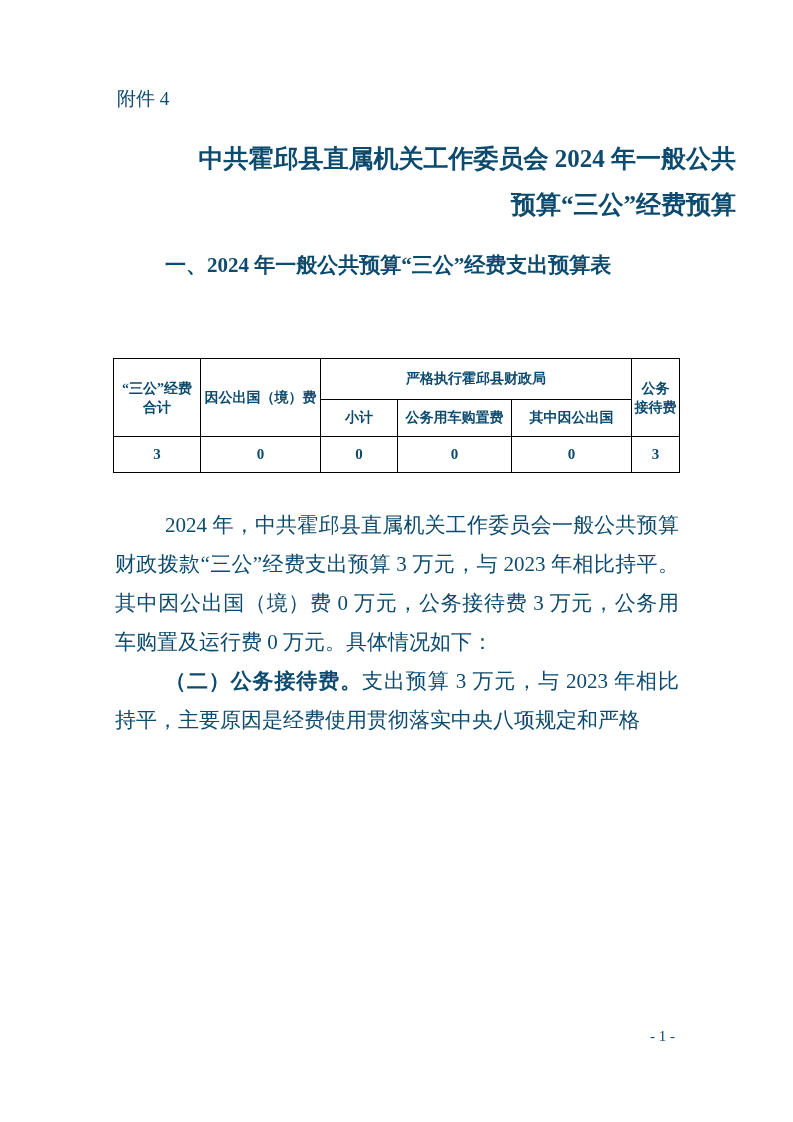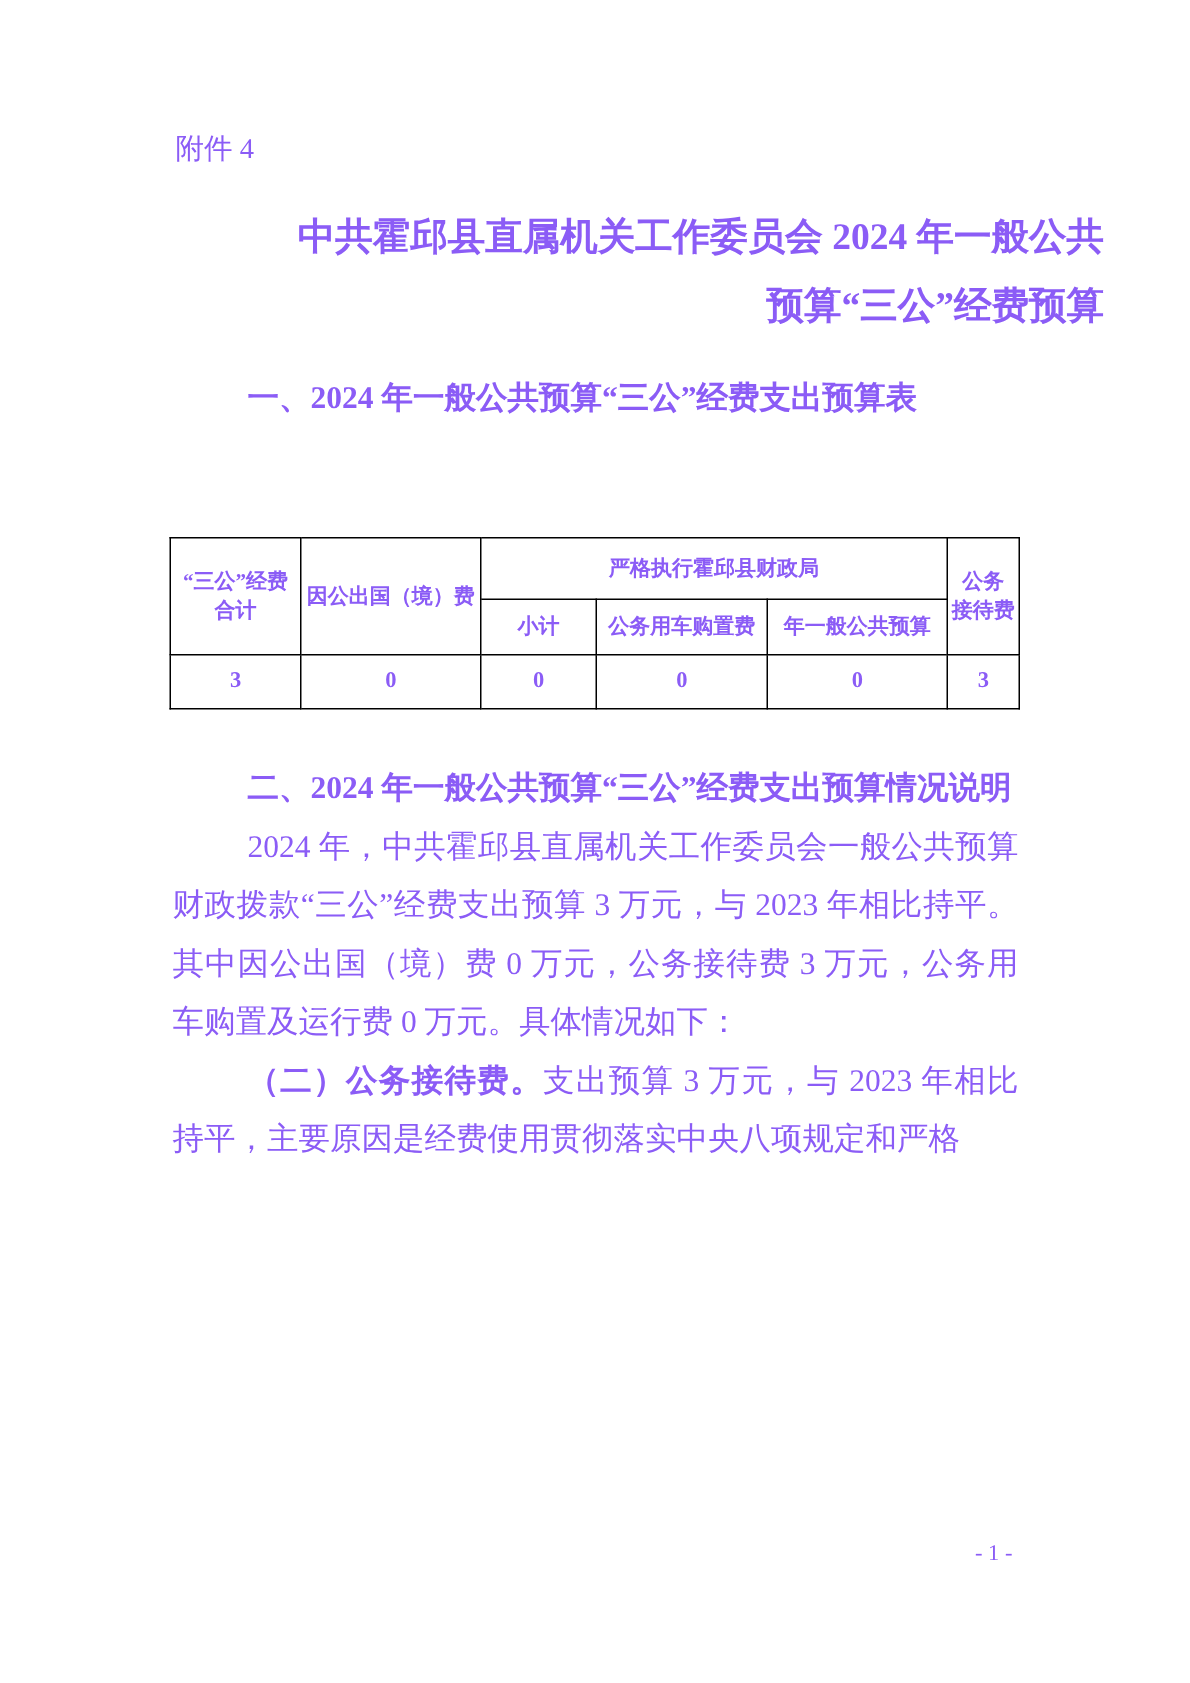--- a/index.html
+++ b/index.html
@@ -1,19 +1,19 @@
 <!DOCTYPE html>
 <html><head>
 <meta charset="utf-8">
 <style>
   * { margin:0; padding:0; box-sizing:border-box; }
   html, body { background:#ffffff; }
   .page {
     position:relative; width:793px; height:1122px; margin:0 auto;
-    background:#ffffff; color:#8b5cf6; overflow:hidden;
+    background:#ffffff; color:#0c4a6e; overflow:hidden;
     font-family:"Liberation Serif","DejaVu Serif",serif;
   }
   .attachment { position:absolute; top:86px; left:117px; font-size:19px; }
   .doc-title {
     position:absolute; top:136px; left:56px; width:680px;
     text-align:right; font-weight:bold; font-size:25px; line-height:46px;
   }
   .heading-1 {
     position:absolute; top:251px; left:115px; width:564px;
     font-size:21px; font-weight:bold; text-indent:50px;
@@ -75,34 +75,33 @@
         <td rowspan="2" class="nowrap">因公出国（境）费</td>
         <td colspan="3" class="nowrap">严格执行霍邱县财政局</td>
         <td rowspan="2">
           <span class="cell-line">公务</span>
           <span class="cell-line">接待费</span>
         </td>
       </tr>
       <tr class="row-h2">
         <td class="nowrap">小计</td>
         <td class="nowrap">公务用车购置费</td>
-        <td class="nowrap">年一般公共预算</td>
+        <td class="nowrap">其中因公出国</td>
       </tr>
       <tr class="row-data">
         <td>3</td>
         <td>0</td>
         <td>0</td>
         <td>0</td>
         <td>0</td>
         <td>3</td>
       </tr>
     </tbody>
   </table>
 
   <div class="flow">
-    <div class="section-heading indent">二、2024 年一般公共预算“三公”经费支出预算情况说明</div>
     <p class="indent">2024 年，中共霍邱县直属机关工作委员会一般公共预算财政拨款“三公”经费支出预算 3 万元，与 2023 年相比持平。其中因公出国（境）费 0 万元，公务接待费 3 万元，公务用车购置及运行费 0 万元。具体情况如下：</p>
     <p class="indent"><span class="lead">（二）公务接待费。</span><span>支出预算 3 万元，与 2023 年相比持平，主要原因是经费使用贯彻落实中央八项规定和严格</span></p>
   </div>
 
   <div class="page-number">- 1 -</div>
 
 </div>
 
 </body></html>

